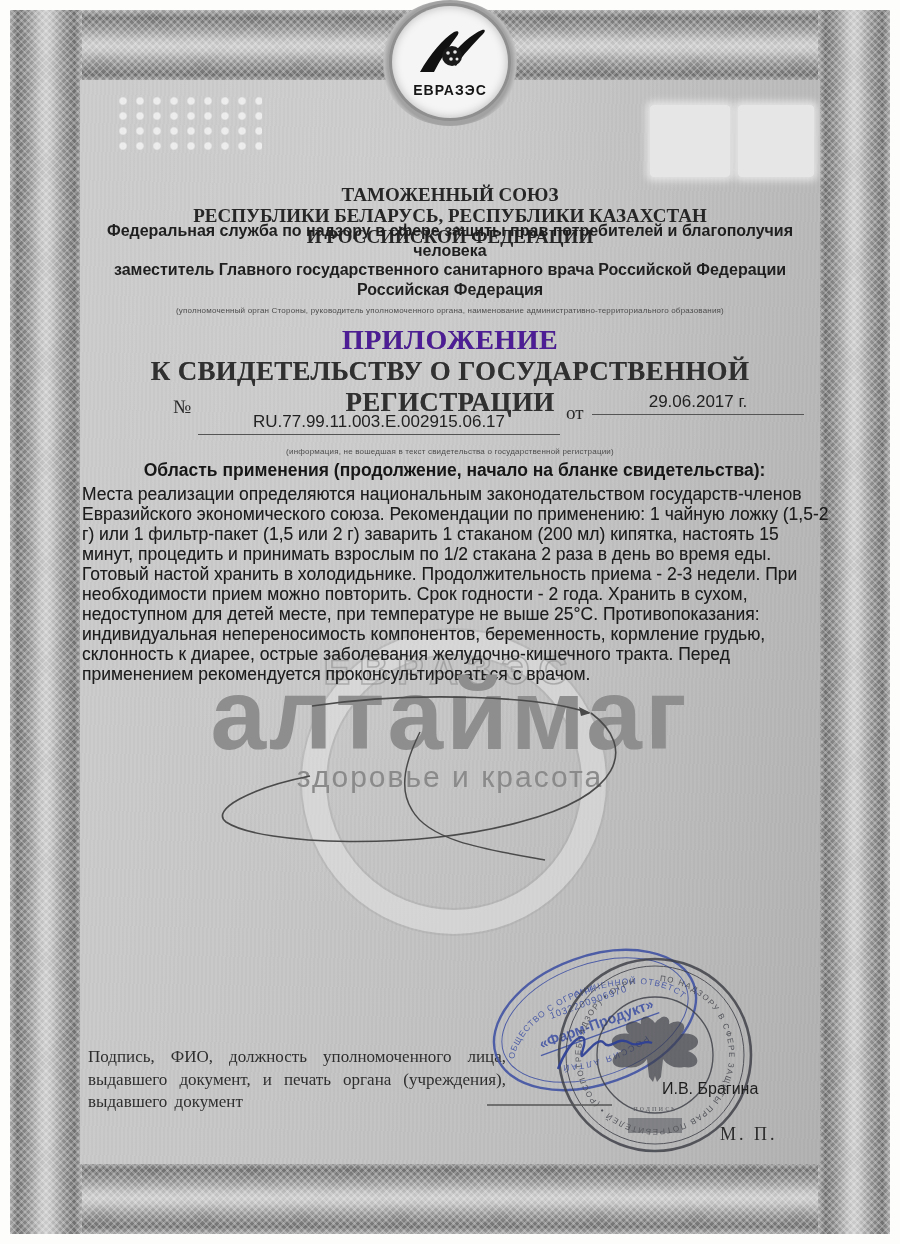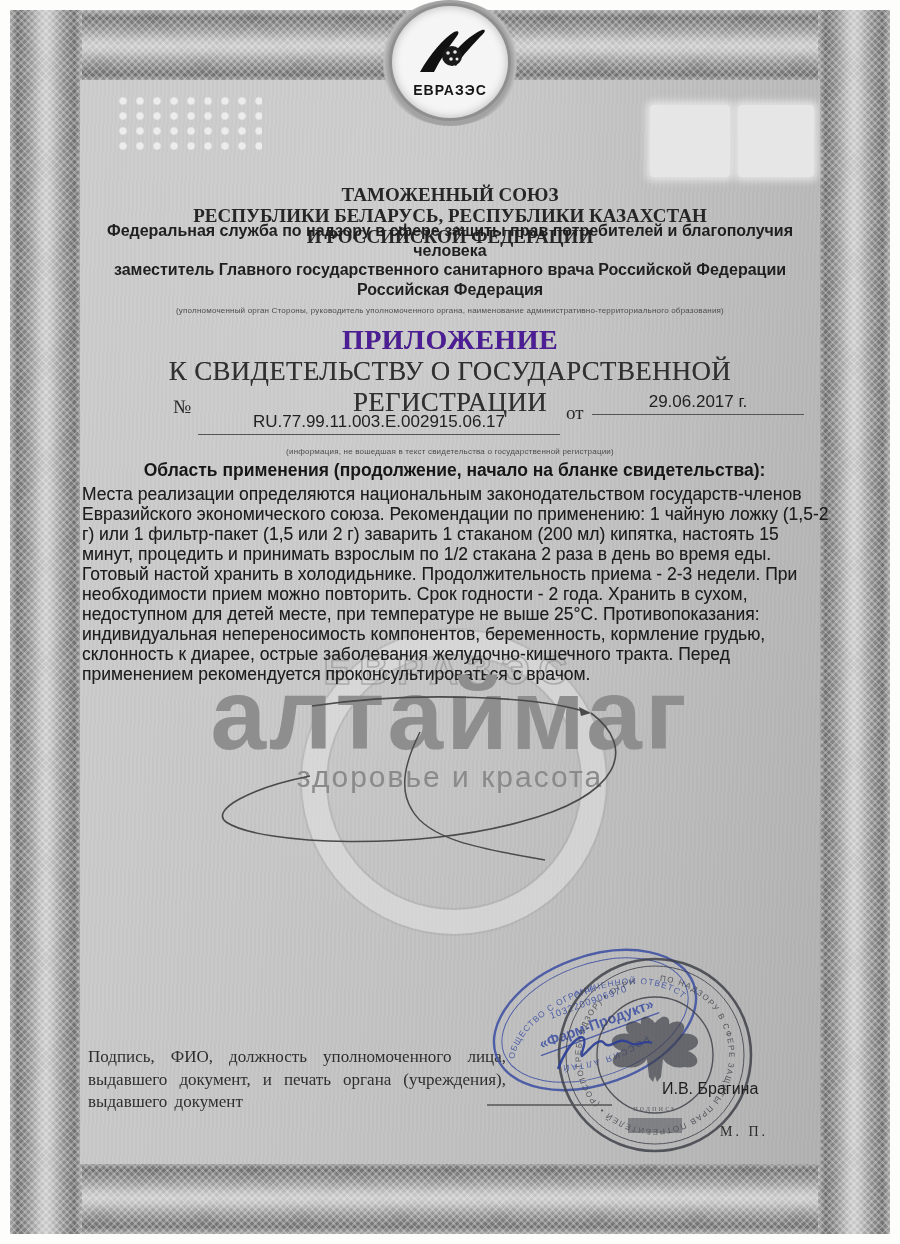--- a/index.html
+++ b/index.html
@@ -52,21 +52,21 @@
   .logo-label{font-weight:bold;font-size:14px;letter-spacing:1px;color:#161616;margin-top:2px;}
   
   .serif{font-family:"Liberation Serif","DejaVu Serif",serif;}
   .center{left:80px;right:80px;text-align:center;}
   .hdr1{top:152px;font-weight:bold;font-size:19px;line-height:21px;color:#262626;z-index:4;margin-top:32px;}
   .hdr2{top:221px;font-size:16px;line-height:19.5px;color:#1f1f1f;z-index:4;font-weight:bold;}
   .cap{font-size:8px;color:#4c4c4c;letter-spacing:.2px;z-index:4;}
   .cap1{top:306px;}
   .cap2{top:447px;}
   .title1{top:324px;font-weight:bold;font-size:28px;color:#4c1d95;letter-spacing:.5px;z-index:4;text-shadow:0 0 .5px rgba(0,0,0,.4);}
-  .title2{top:356px;font-weight:normal;font-size:27px;color:#303030;letter-spacing:.3px;z-index:4;text-shadow:0 0 .5px rgba(0,0,0,.4);}
+  .title2{top:356px;font-weight:bold;font-size:27px;color:#303030;letter-spacing:.3px;z-index:4;text-shadow:0 0 .5px rgba(0,0,0,.4);}
   
   .reg-no{left:173px;top:396px;font-size:19px;color:#2a2a2a;z-index:4;}
   .reg-line{border-bottom:1.5px solid #555;text-align:center;font-size:17px;color:#222;z-index:4;padding-bottom:2px;}
   .reg-l1{left:198px;top:412px;width:362px;}
   .reg-ot{left:566px;top:402px;font-size:19px;color:#2a2a2a;z-index:4;}
   .reg-l2{left:592px;top:392px;width:212px;}
   
   .scope-h{left:82px;top:460px;width:745px;font-weight:bold;font-size:17.5px;color:#161616;z-index:4;text-align:center;}
   .scope-p{left:82px;top:484px;width:748px;font-size:17.5px;line-height:20px;color:#1c1c1c;z-index:4;text-shadow:0 0 .4px rgba(0,0,0,.3);}
   
@@ -75,21 +75,21 @@
     box-shadow:inset 0 0 0 2px rgba(160,160,160,.35), 0 0 0 2px rgba(160,160,160,.3);}
   .wm-eurasec{top:648px;font-weight:bold;font-size:40px;letter-spacing:9px;color:rgba(0,0,0,0);
     -webkit-text-stroke:1.6px rgba(148,148,148,.65);z-index:3;}
   .wm-brand{top:664px;font-weight:bold;font-size:100px;letter-spacing:3px;color:#8e8e8e;z-index:4;line-height:100px;}
   .wm-tag{top:760px;font-size:30px;letter-spacing:2px;color:#8a8a8a;z-index:4;}
   .swoosh{left:190px;top:670px;z-index:5;}
   
   .foot-note{left:88px;top:1046px;width:418px;font-size:17px;line-height:22.5px;color:#2e2e2e;text-align:justify;z-index:4;word-spacing:3px;}
   .stamps{left:470px;top:935px;z-index:5;}
   .signer{left:662px;top:1080px;font-size:16px;color:#1d1d1d;z-index:6;}
-  .seal-mark{left:720px;top:1124px;font-size:14px;letter-spacing:3px;color:#2c2c2c;z-index:6;}
+  .seal-mark{left:720px;top:1124px;font-size:18px;letter-spacing:3px;color:#2c2c2c;z-index:6;}
 </style>
 </head>
 <body>
 
 <div class="page">
 
   <div class="strip h top"></div>
   <div class="strip h bottom"></div>
   <div class="strip v left"></div>
   <div class="strip v right"></div>

